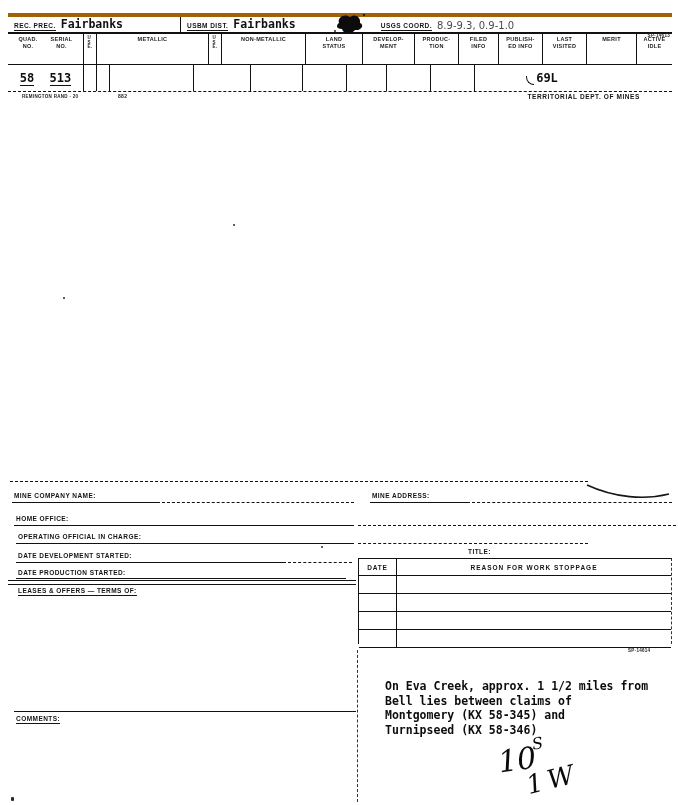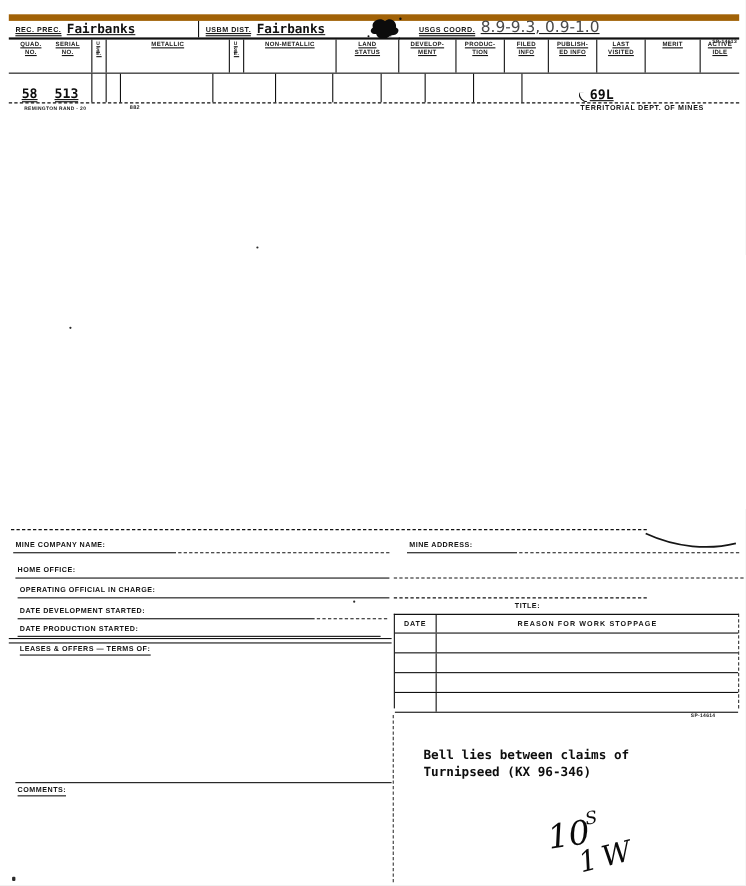--- a/index.html
+++ b/index.html
@@ -14,38 +14,38 @@
     font-family:"Liberation Sans", sans-serif; font-weight:bold;
     font-size:6.5px; letter-spacing:.45px; color:#141414; white-space:nowrap;
   }
   .lbl-u{border-bottom:1.5px solid #141414; padding-bottom:1px;}
   .type{
     font-family:"DejaVu Sans Mono", monospace; font-weight:bold;
     font-size:11.5px; color:#101010; white-space:nowrap;
   }
   .pencil{
     font-family:"DejaVu Sans", sans-serif; font-weight:normal;
-    font-size:14px; color:#4a4a4a; white-space:nowrap;
+    font-size:10px; color:#4a4a4a; white-space:nowrap;
   }
   .tiny{
     font-family:"Liberation Sans", sans-serif; font-weight:bold;
     font-size:5px; letter-spacing:.3px; color:#222; white-space:nowrap;
   }
   
-  .card{position:absolute; left:8px; top:13px; width:664px; border-top:6px solid #a16207;text-decoration:underline;}
+  .card{position:absolute; left:8px; top:13px; width:664px; border-top:4px solid #a16207;}
   .card-row1{display:flex; align-items:flex-end; height:15px; border-bottom:2px solid #111; position:relative;}
   .card-row1 .cell{display:flex; align-items:flex-end; gap:5px; padding:0 0 1px 6px; box-sizing:border-box; height:100%;}
   .c-rec{flex:0 0 172px;}
   .c-usbm{flex:0 0 164px; border-left:1.5px solid #111;}
   .c-usgs{flex:1 1 auto; border-left:1.5px solid #111; position:relative;}
   .formno-top{position:absolute; right:2px; top:16px; font-size:4.5px;}
   .hdr-row{display:flex; height:30px; border-bottom:1px solid #111;}
   .dat-row{display:flex; height:26px; border-bottom:1.5px dashed #111;}
   .col{box-sizing:border-box; display:flex; align-items:flex-start; justify-content:center; padding-top:2px;}
-  .dat-row .col{align-items:flex-end; padding-top:0;}
+  .dat-row .col{align-items:center; padding-top:0;}
   .col + .col{border-left:1px solid #111;}
   .c1{flex:0 0 75px;} .c2{flex:0 0 13px;} .c3{flex:0 0 112px;} .c4{flex:0 0 13px;}
   .c5{flex:0 0 84px;} .c6{flex:0 0 57px;} .c7{flex:0 0 52px;} .c8{flex:0 0 44px;}
   .c9{flex:0 0 40px;} .c10{flex:0 0 44px;} .c11{flex:0 0 44px;} .c12{flex:0 0 50px;}
   .c13{flex:0 0 36px;}
   .hdr{
     font-family:"Liberation Sans", sans-serif; font-weight:bold;
     font-size:5.5px; letter-spacing:.3px; color:#1a1a1a; text-align:center;
     white-space:pre-line; line-height:6.5px;
   }
@@ -276,22 +276,24 @@
     <div class="stop-row">
         <div class="dcell"></div>
         <div class="rcell"></div>
       </div>
   </div>
   <span class="tiny abs" style="left:628px; top:648px; font-size:4.5px;">SP-14614</span>
 
   <div class="vdash" style="left:357px; top:650px; height:152px;"></div>
 
   <div class="note">
+    <div>On Eva Creek, approx. 1 1/2 miles from</div>
     <div>Bell lies between claims of</div>
-    <div>Turnipseed (KX 96-346)</div>
+    <div>Montgomery (KX 58-345) and</div>
+    <div>Turnipseed (KX 58-346)</div>
   </div>
 
   <div class="hand">
     <span class="h-town">10</span>
     <span class="h-dir">S</span>
     <span class="h-range">1W</span>
   </div>
 
 </div>
 

